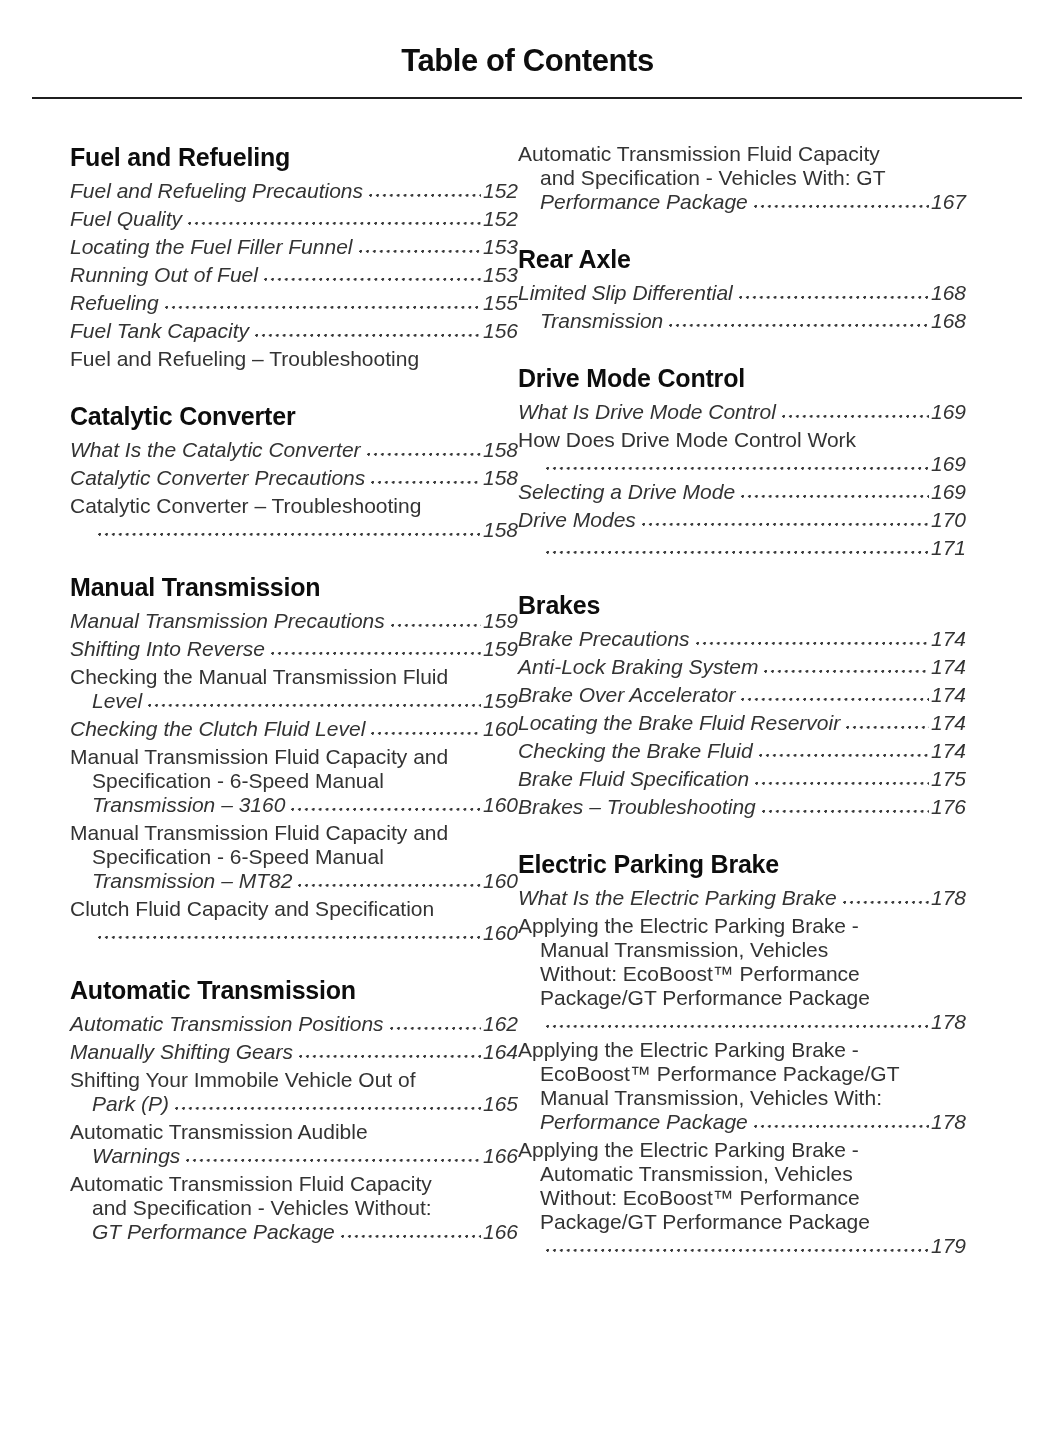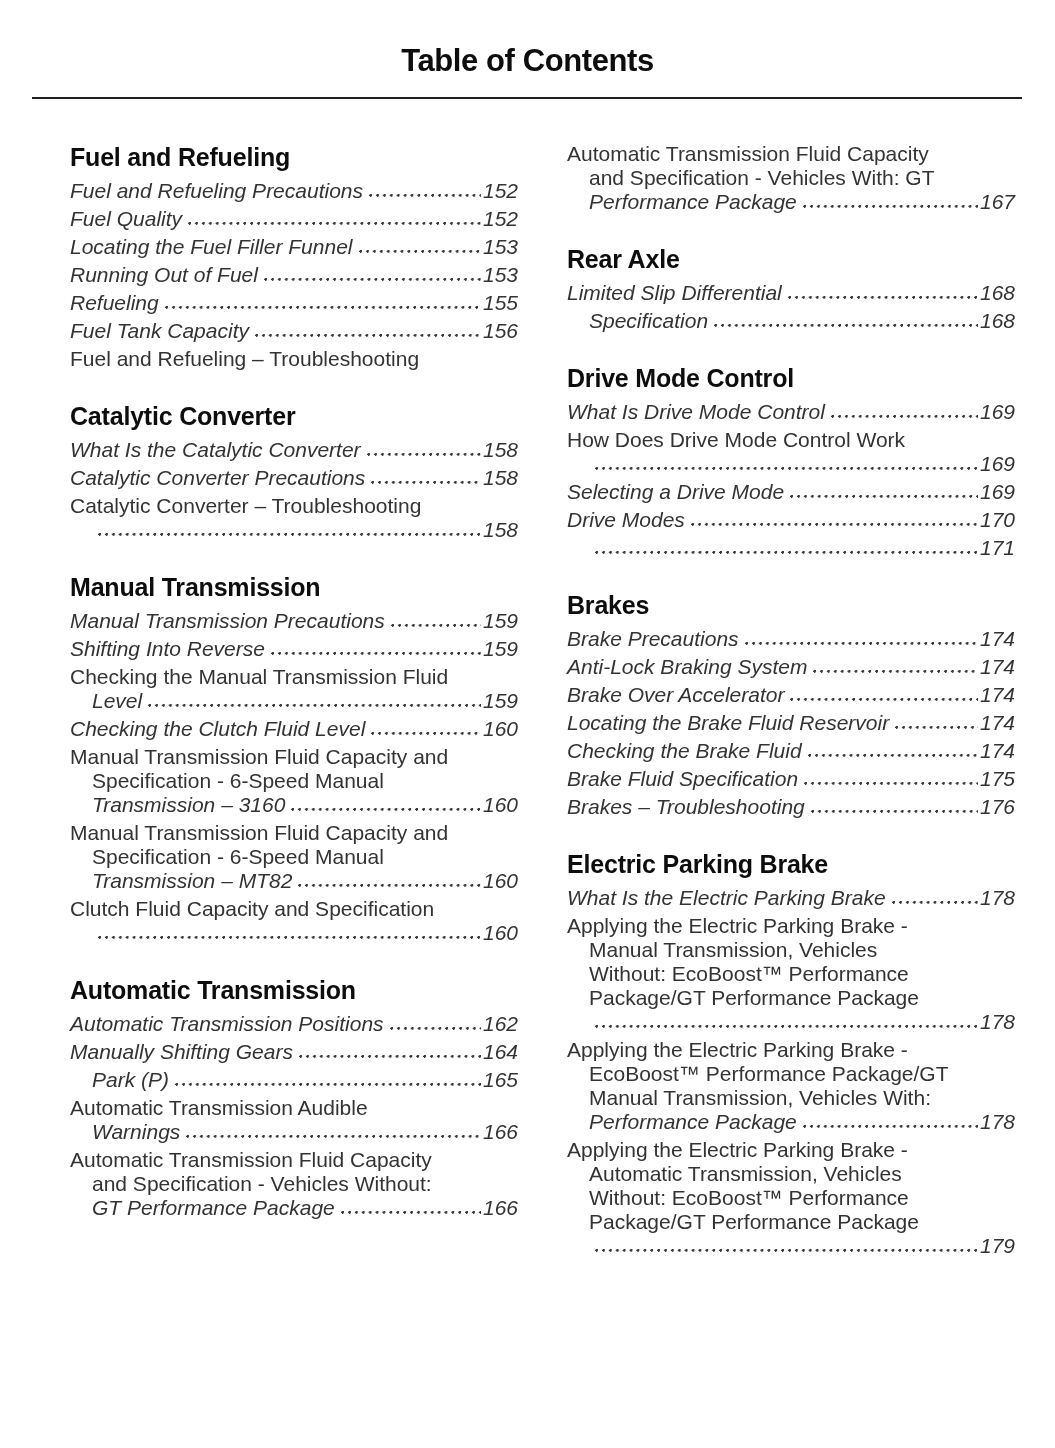--- a/index.html
+++ b/index.html
@@ -35,21 +35,20 @@
     left:32px;
     width:990px;
     height:0;
     border-top:2px solid var(--rule);
   }
   .columns{
     position:absolute;
     top:142px;
     left:70px;
     display:flex;
-    gap:49px;
   }
   .col{
     width:448px;
     color:var(--text);
     font-size:21px;
     line-height:24px;
   }
   .section-heading{
     font-size:25px;
     line-height:30px;
@@ -230,20 +229,21 @@
           </div>
         </div>
         <div class="entry">
           <div class="lastline">
             <span class="t">Manually Shifting Gears</span>
             <span class="leader"></span>
             <span class="pg">164</span>
           </div>
         </div>
         <div class="entry">
+          <div class="line">Shifting Your Immobile Vehicle Out of</div>
           <div class="lastline wrap">
             <span class="t">Park (P)</span>
             <span class="leader"></span>
             <span class="pg">165</span>
           </div>
         </div>
         <div class="entry">
           <div class="line">Automatic Transmission Audible</div>
           <div class="lastline wrap">
             <span class="t">Warnings</span>
@@ -274,21 +274,21 @@
         <div class="section-heading">Rear Axle</div>
         <div class="entry">
           <div class="lastline">
             <span class="t">Limited Slip Differential</span>
             <span class="leader"></span>
             <span class="pg">168</span>
           </div>
         </div>
         <div class="entry">
           <div class="lastline wrap">
-            <span class="t">Specification</span>
+            <span class="t">Transmission</span>
             <span class="leader"></span>
             <span class="pg">168</span>
           </div>
         </div>
         <div class="section-heading">Drive Mode Control</div>
         <div class="entry">
           <div class="lastline">
             <span class="t">What Is Drive Mode Control</span>
             <span class="leader"></span>
             <span class="pg">169</span>

